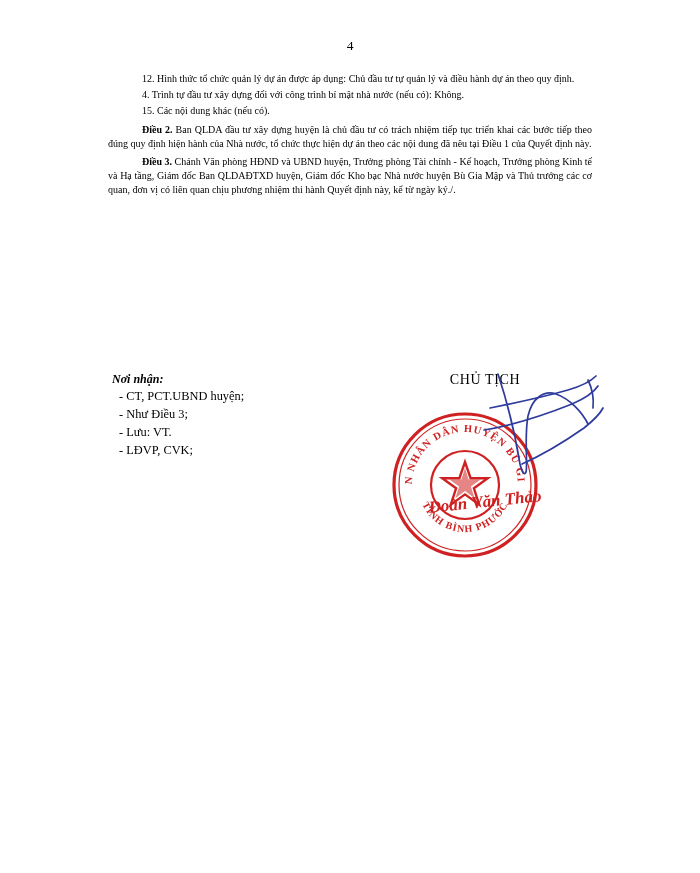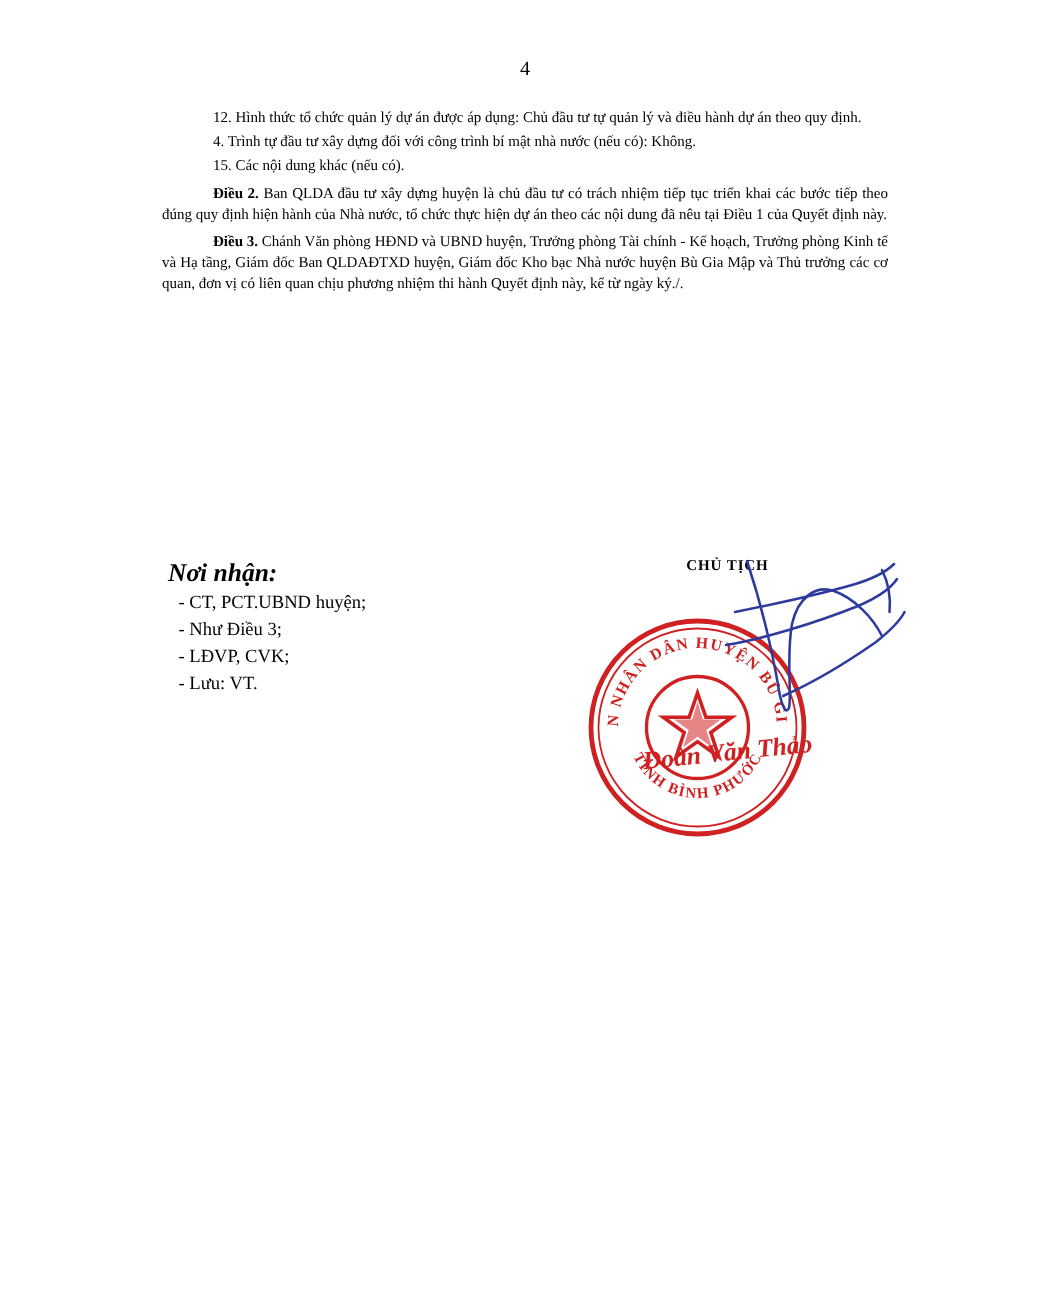--- a/index.html
+++ b/index.html
@@ -57,43 +57,43 @@
   }
   .recipients {
     position: absolute;
     top: 0;
     left: 4px;
     width: 230px;
   }
   .recipients-title {
     font-style: italic;
     font-weight: bold;
-    font-size: 17px;
+    font-size: 12px;
     margin-bottom: 1px;
   }
   .recipients ul {
     list-style: none;
     margin: 0;
     padding: 0;
   }
   .recipients li {
     font-size: 12.4px;
     line-height: 1.45;
     padding-left: 7px;
   }
   .signer {
     position: absolute;
     top: 0;
     left: 270px;
     width: 214px;
     text-align: center;
   }
   .signer-title {
-    font-size: 10px;
-    font-weight: bold;
+    font-size: 14px;
+    font-weight: normal;
     letter-spacing: 0.6px;
   }
   
   .seal {
     position: absolute;
     top: 38px;
     left: 12px;
     width: 150px;
     height: 150px;
   }
@@ -141,22 +141,22 @@
 
   </div>
 
   <div class="sign-zone">
 
     <div class="recipients">
       <div class="recipients-title">Nơi nhận:</div>
       <ul>
         <li>- CT, PCT.UBND huyện;</li>
         <li>- Như Điều 3;</li>
+        <li>- Lưu: VT.</li>
         <li>- LĐVP, CVK;</li>
-        <li>- Lưu: VT.</li>
       </ul>
     </div>
 
     <div class="signer">
       <div class="signer-title">CHỦ TỊCH</div>
 
       <div class="seal">
         <svg width="150" height="150" viewBox="0 0 150 150" xmlns="http://www.w3.org/2000/svg">
           <defs>
             <path id="arcTop" d="M 22,75 A 53,53 0 0 1 128,75"></path>

